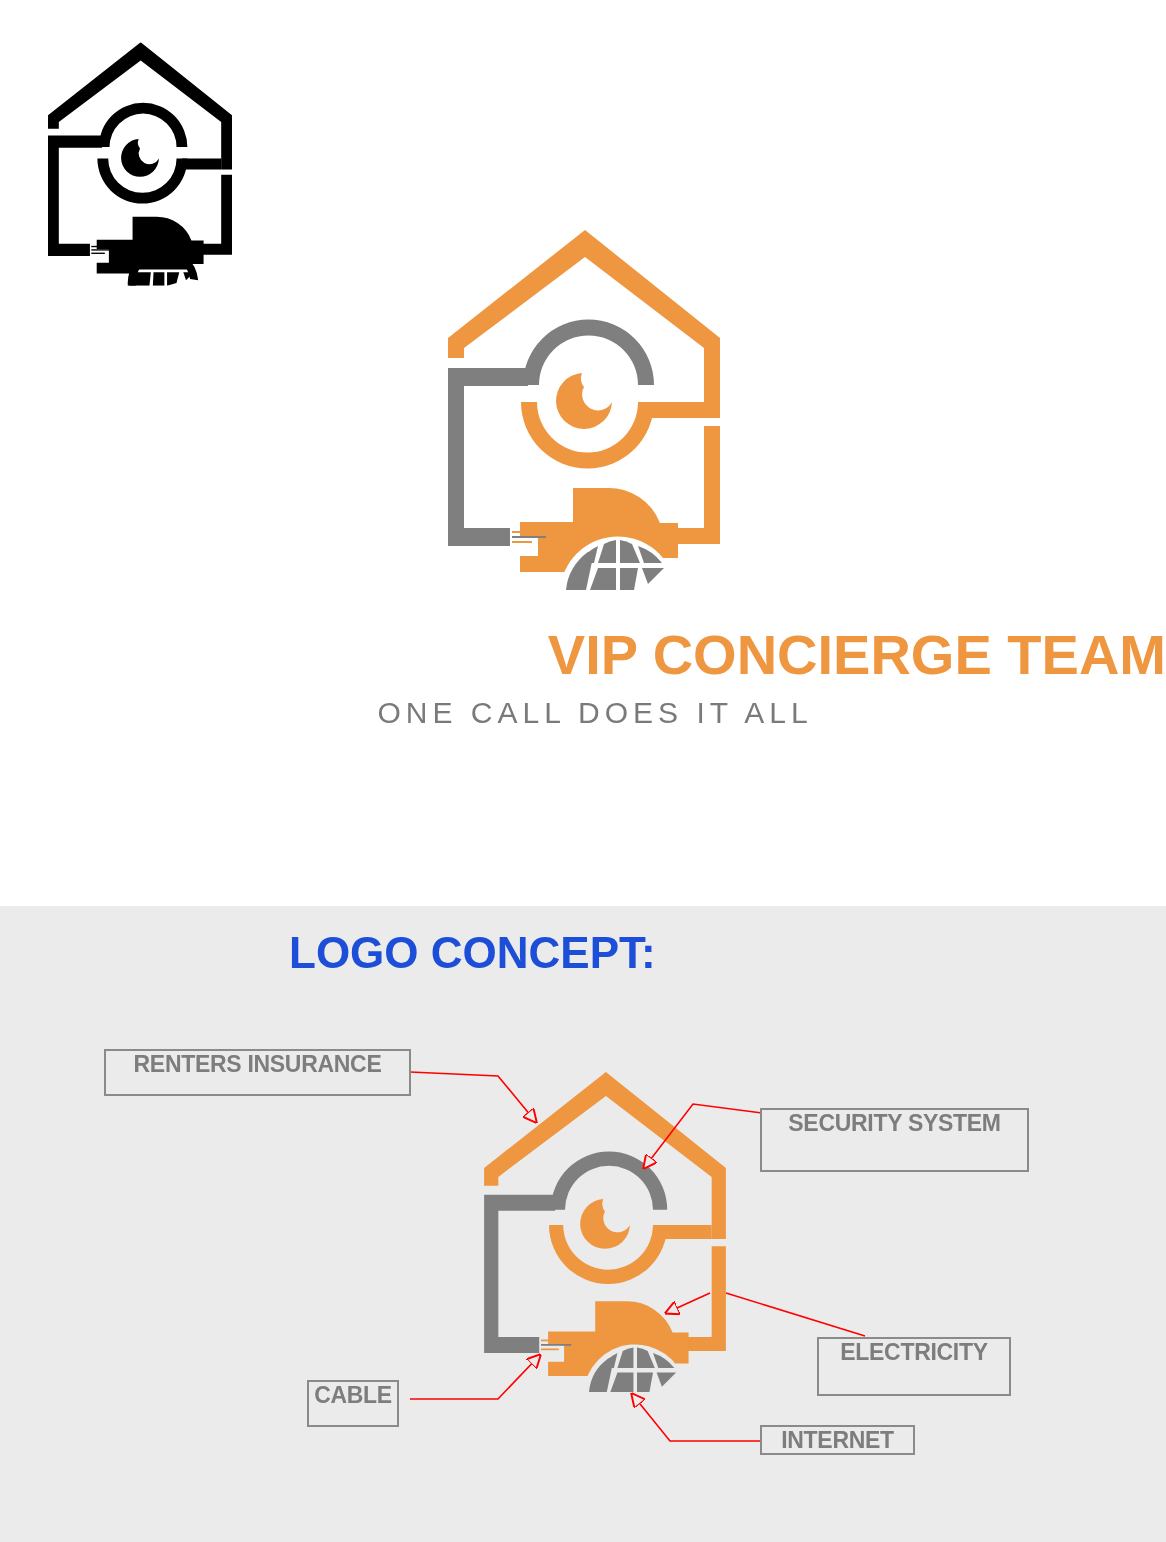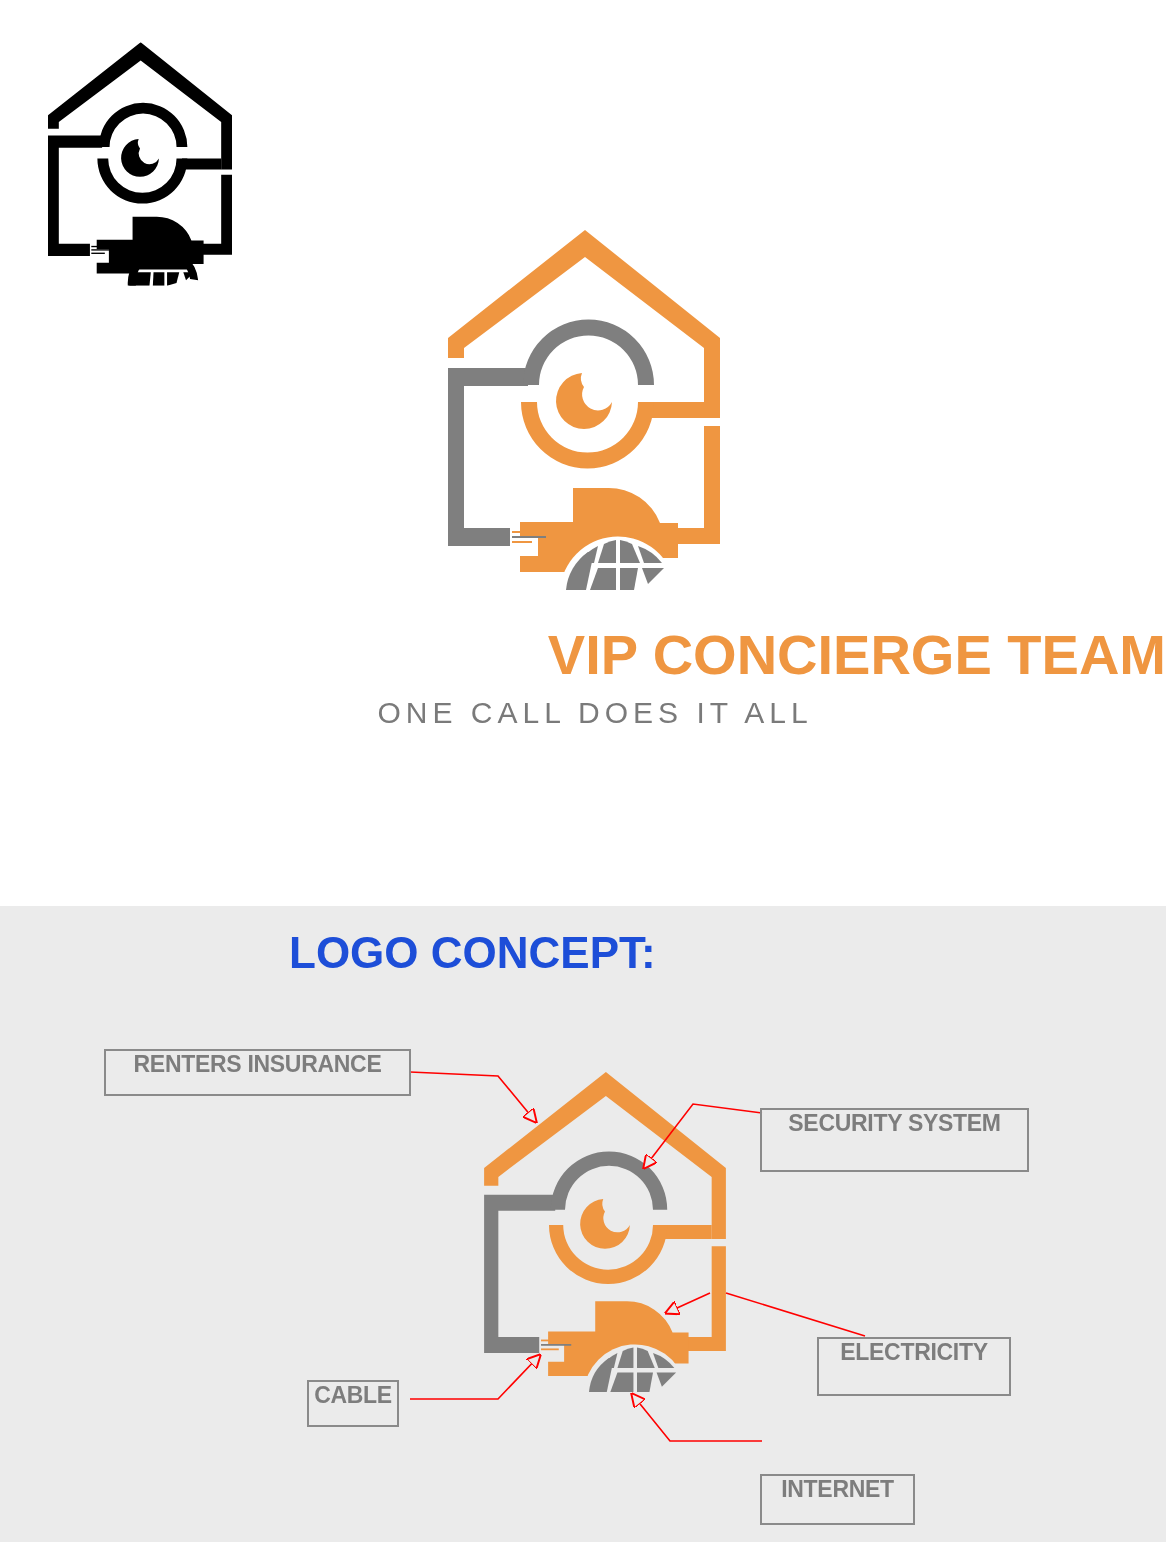--- a/index.html
+++ b/index.html
@@ -169,15 +169,15 @@
 </div>
 <div class="callout" style="left:760px; top:1092px; width:269px; height:64px;margin-top:16px;">
   <span>SECURITY SYSTEM</span>
 </div>
 <div class="callout" style="left:817px; top:1337px; width:194px; height:59px;">
   <span>ELECTRICITY</span>
 </div>
 <div class="callout" style="left:307px; top:1380px; width:92px; height:47px;">
   <span>CABLE</span>
 </div>
-<div class="callout" style="left:760px; top:1474px; width:155px; height:51px;">
+<div class="callout" style="left:760px; top:1425px; width:155px; height:30px;">
   <span>INTERNET</span>
 </div>
 
 </body></html>

